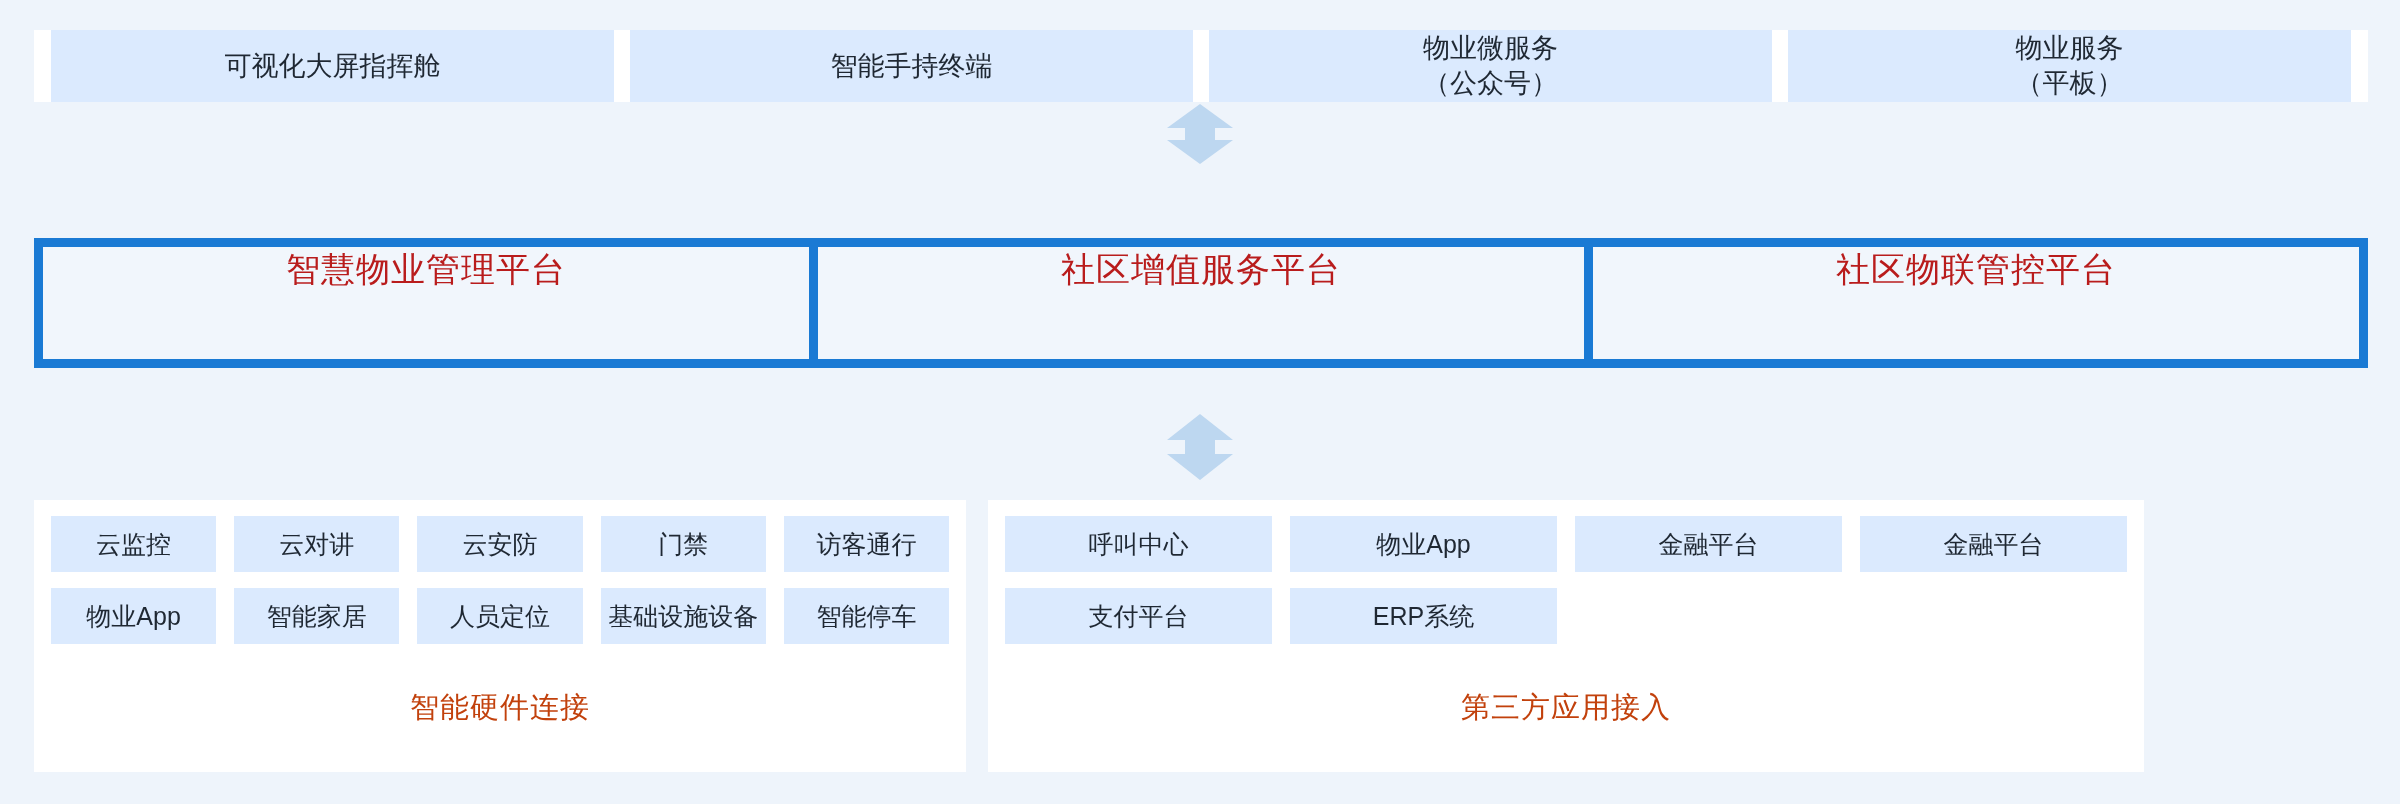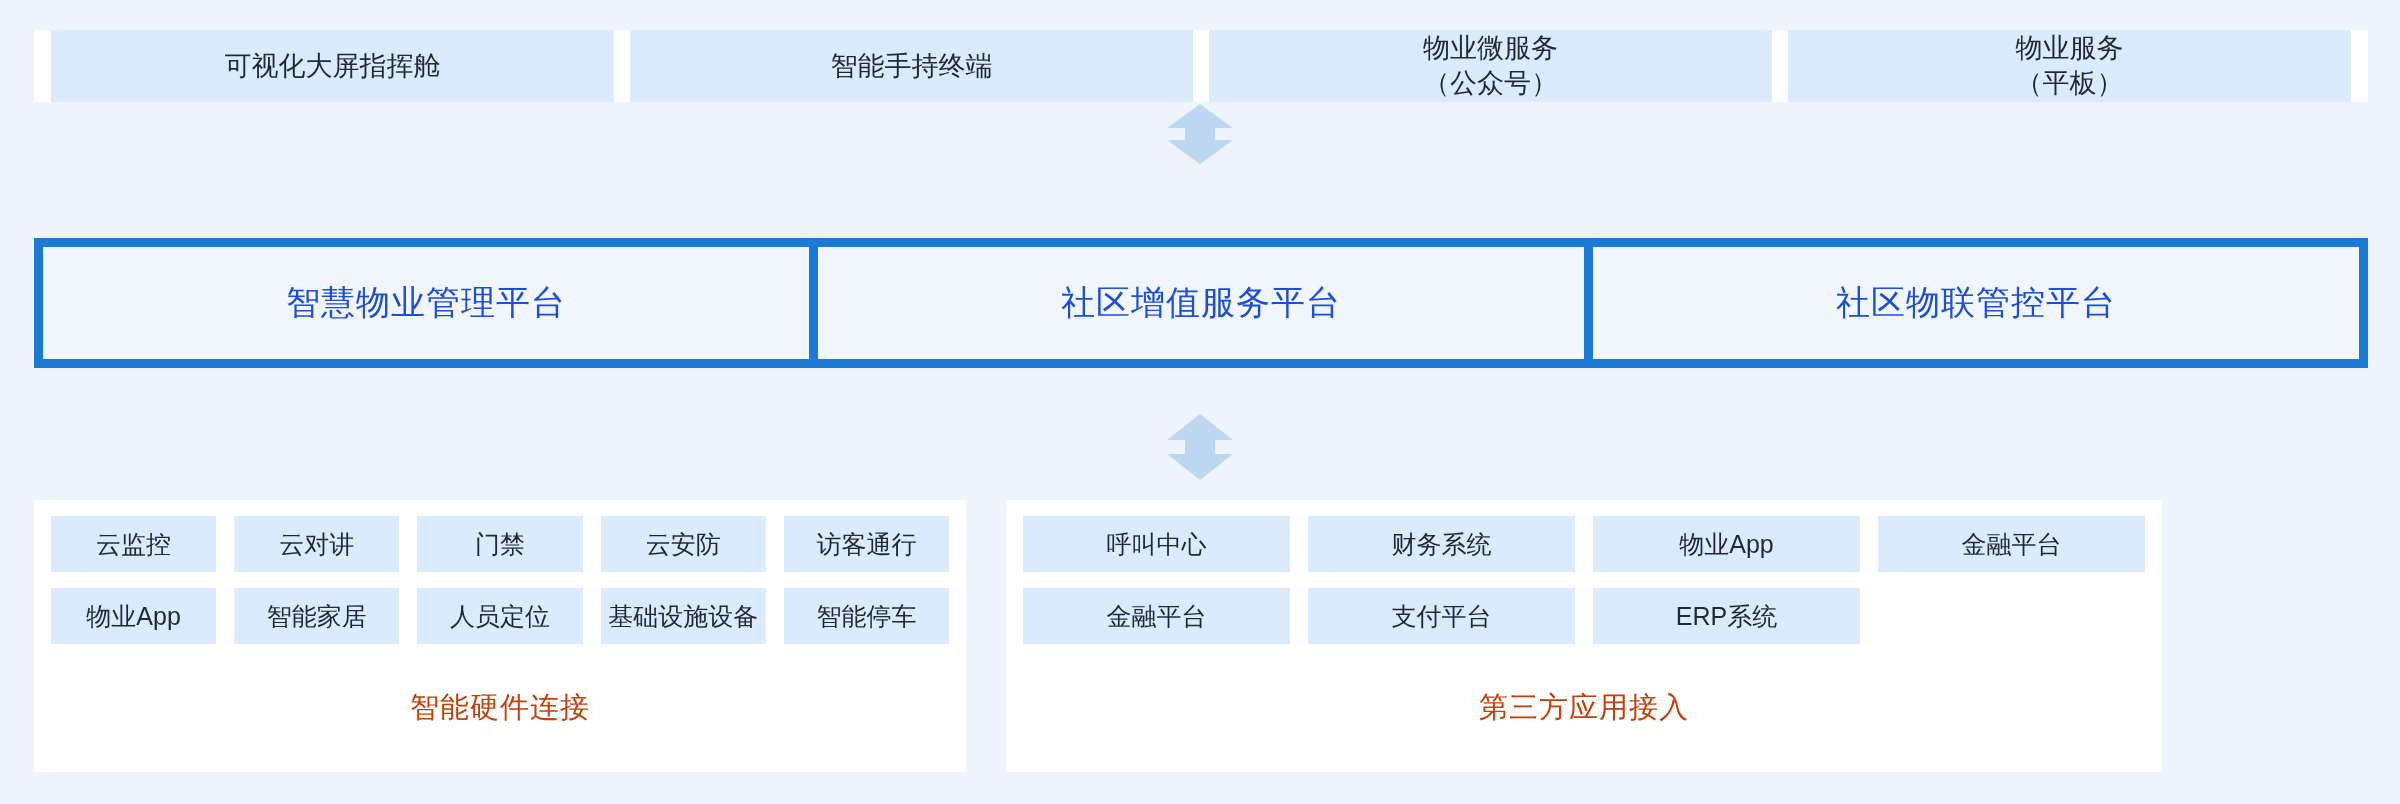--- a/index.html
+++ b/index.html
@@ -58,43 +58,42 @@
     width: 2334px; height: 130px;
     background: #1a7ad4;
     display: flex;
     padding: 9px;
     gap: 9px;
   }
   .platform-card {
     flex: 1 1 0;
     background: #f1f6fc;
     display: flex;
-    align-items: center;
-    justify-content: center;
-    color: #1d4ed8;
+    justify-content: center;
+    color: #b91c1c;
     font-size: 34px;
     letter-spacing: 1px;
   }
 
   
   .bottom-row {
     position: absolute;
     left: 34px; top: 500px;
     width: 2334px; height: 272px;
     display: flex;
     gap: 22px;
   }
   .bottom-panel {
     background: #ffffff;
     padding: 16px 17px 0 17px;
     display: flex;
     flex-direction: column;
   }
   .panel-hardware { width: 932px; }
-  .panel-thirdparty { width: 1156px; margin-left: 18px; }
+  .panel-thirdparty { width: 1156px; }
 
   .item-grid {
     display: grid;
     gap: 16px 18px;
   }
   .grid-5 { grid-template-columns: repeat(5, 1fr); }
   .grid-4 { grid-template-columns: repeat(4, 1fr); }
 
   .item-card {
     height: 56px;
@@ -170,24 +169,24 @@
 
     <div class="bottom-panel panel-hardware">
       <div class="item-grid grid-5">
         <div class="item-card">
             <span>云监控</span>
           </div>
         <div class="item-card">
             <span>云对讲</span>
           </div>
         <div class="item-card">
+            <span>云安防</span>
+          </div>
+        <div class="item-card">
             <span>门禁</span>
-          </div>
-        <div class="item-card">
-            <span>云安防</span>
           </div>
         <div class="item-card">
             <span>访客通行</span>
           </div>
         <div class="item-card">
             <span>物业App</span>
           </div>
         <div class="item-card">
             <span>智能家居</span>
           </div>
@@ -205,23 +204,20 @@
         <span>智能硬件连接</span>
       </div>
     </div>
 
     <div class="bottom-panel panel-thirdparty">
       <div class="item-grid grid-4">
         <div class="item-card">
             <span>呼叫中心</span>
           </div>
         <div class="item-card">
-            <span>财务系统</span>
-          </div>
-        <div class="item-card">
             <span>物业App</span>
           </div>
         <div class="item-card">
             <span>金融平台</span>
           </div>
         <div class="item-card">
             <span>金融平台</span>
           </div>
         <div class="item-card">
             <span>支付平台</span>

